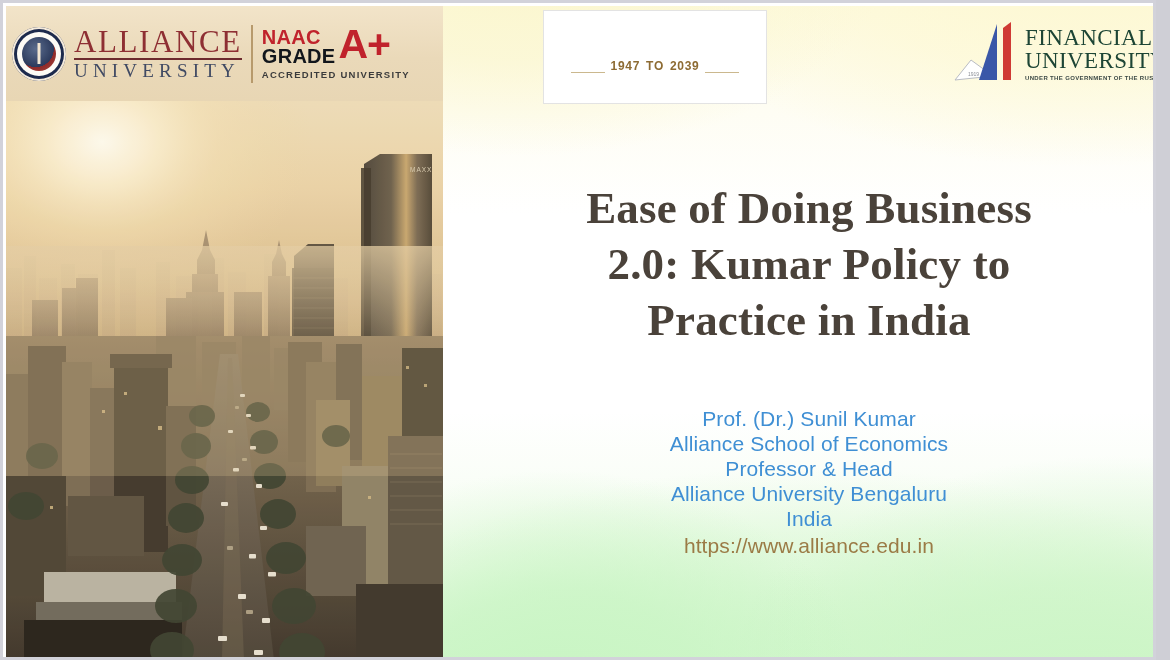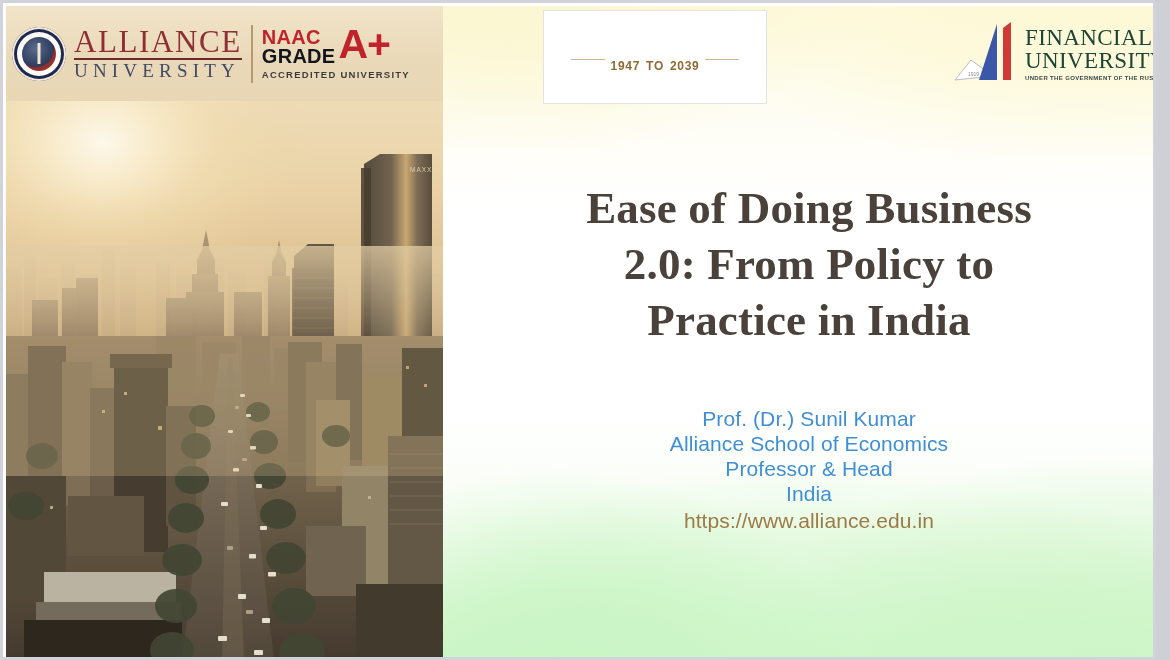--- a/index.html
+++ b/index.html
@@ -177,21 +177,21 @@
   .vb-flag { width: 44px; flex: 0 0 44px; }
   .vb-flag i { display: block; height: 5px; }
   .vb-flag .sa { background: #f2822a; }
   .vb-flag .wh { background: #ffffff; height: 3px; }
   .vb-flag .gr { background: #2e9b4f; }
   .vb-hindi2 {
     font-size: 25px; font-weight: 700; color: #1b5fad;
     line-height: 1; margin: 0 7px; letter-spacing: -0.4px;
   }
   .vb-years {
-    display: flex; align-items: flex-start; justify-content: center;
+    display: flex; align-items: flex-end; justify-content: center;
     width: 100%; margin-top: 16px; gap: 6px;
   }
   .vb-years .ln { height: 1px; background: #cbb88e; flex: 1; max-width: 34px; }
   .vb-years .yr {
     font-size: 12px; font-weight: 700; color: #8d6b33; letter-spacing: 0.7px;
   }
 
   
   .fu-logo {
     position: absolute;
@@ -512,26 +512,27 @@
       </svg>
       <div class="fu-text">
         <div class="fu-t1">FINANCIAL</div>
         <div class="fu-t2">UNIVERSITY</div>
         <div class="fu-sub">UNDER THE GOVERNMENT OF THE RUSSIAN FEDERATION</div>
       </div>
     </div>
 
     <div class="title">
       <div>Ease of Doing Business</div>
-      <div>2.0: From Policy to</div>
+      <div>2.0: Kumar Policy to</div>
       <div>Practice in India</div>
     </div>
 
     <div class="author">
       <div class="author-line">Prof. (Dr.) Sunil Kumar</div>
       <div class="author-line">Alliance School of Economics</div>
       <div class="author-line">Professor &amp; Head</div>
+      <div class="author-line">Alliance University Bengaluru</div>
       <div class="author-line">India</div>
       <div class="author-url">https://www.alliance.edu.in</div>
     </div>
 
   </div>
 </div>
 
 </body></html>

